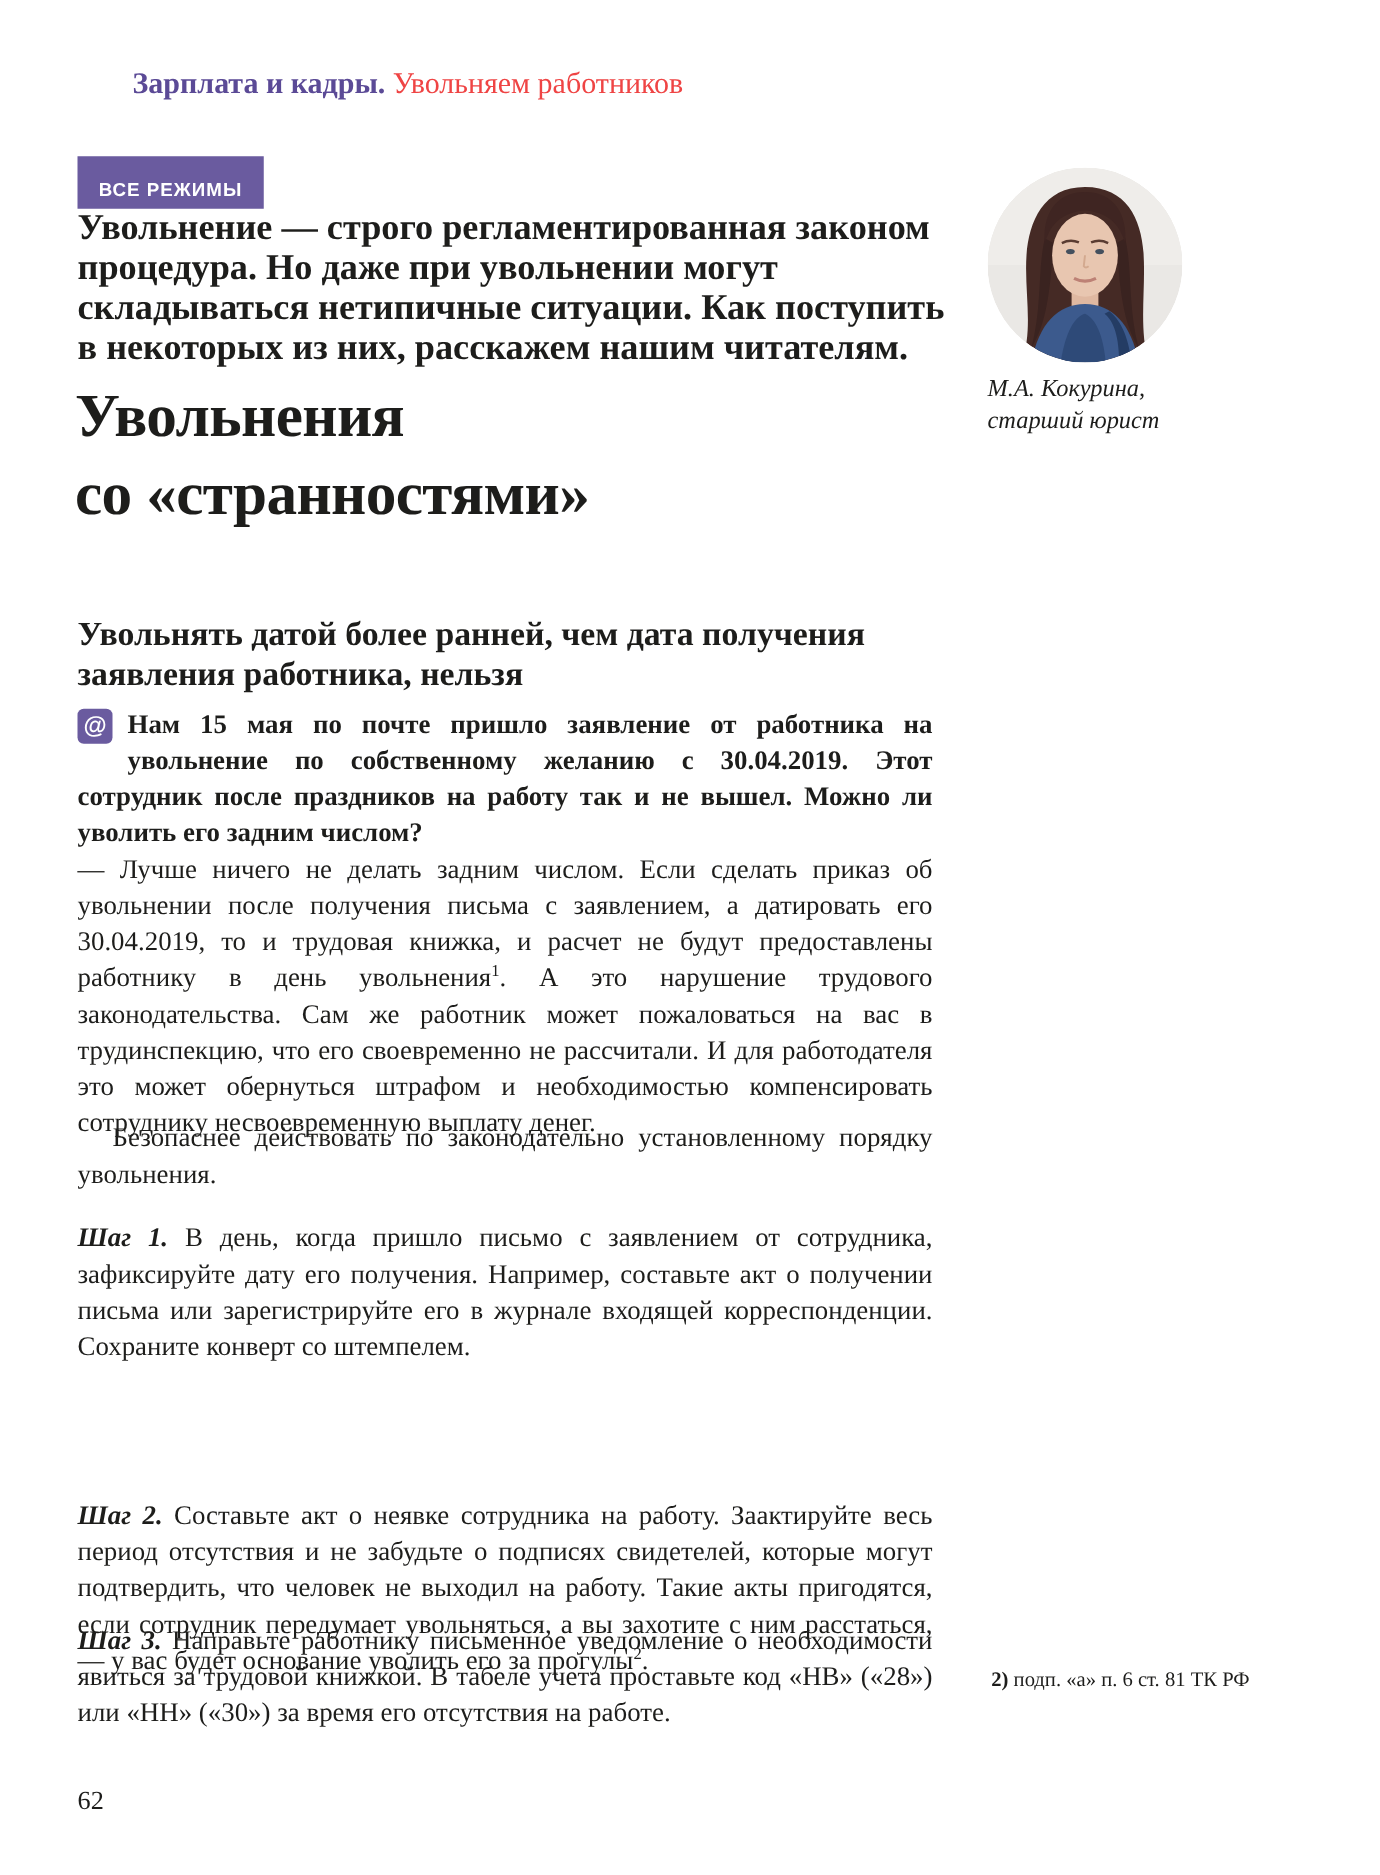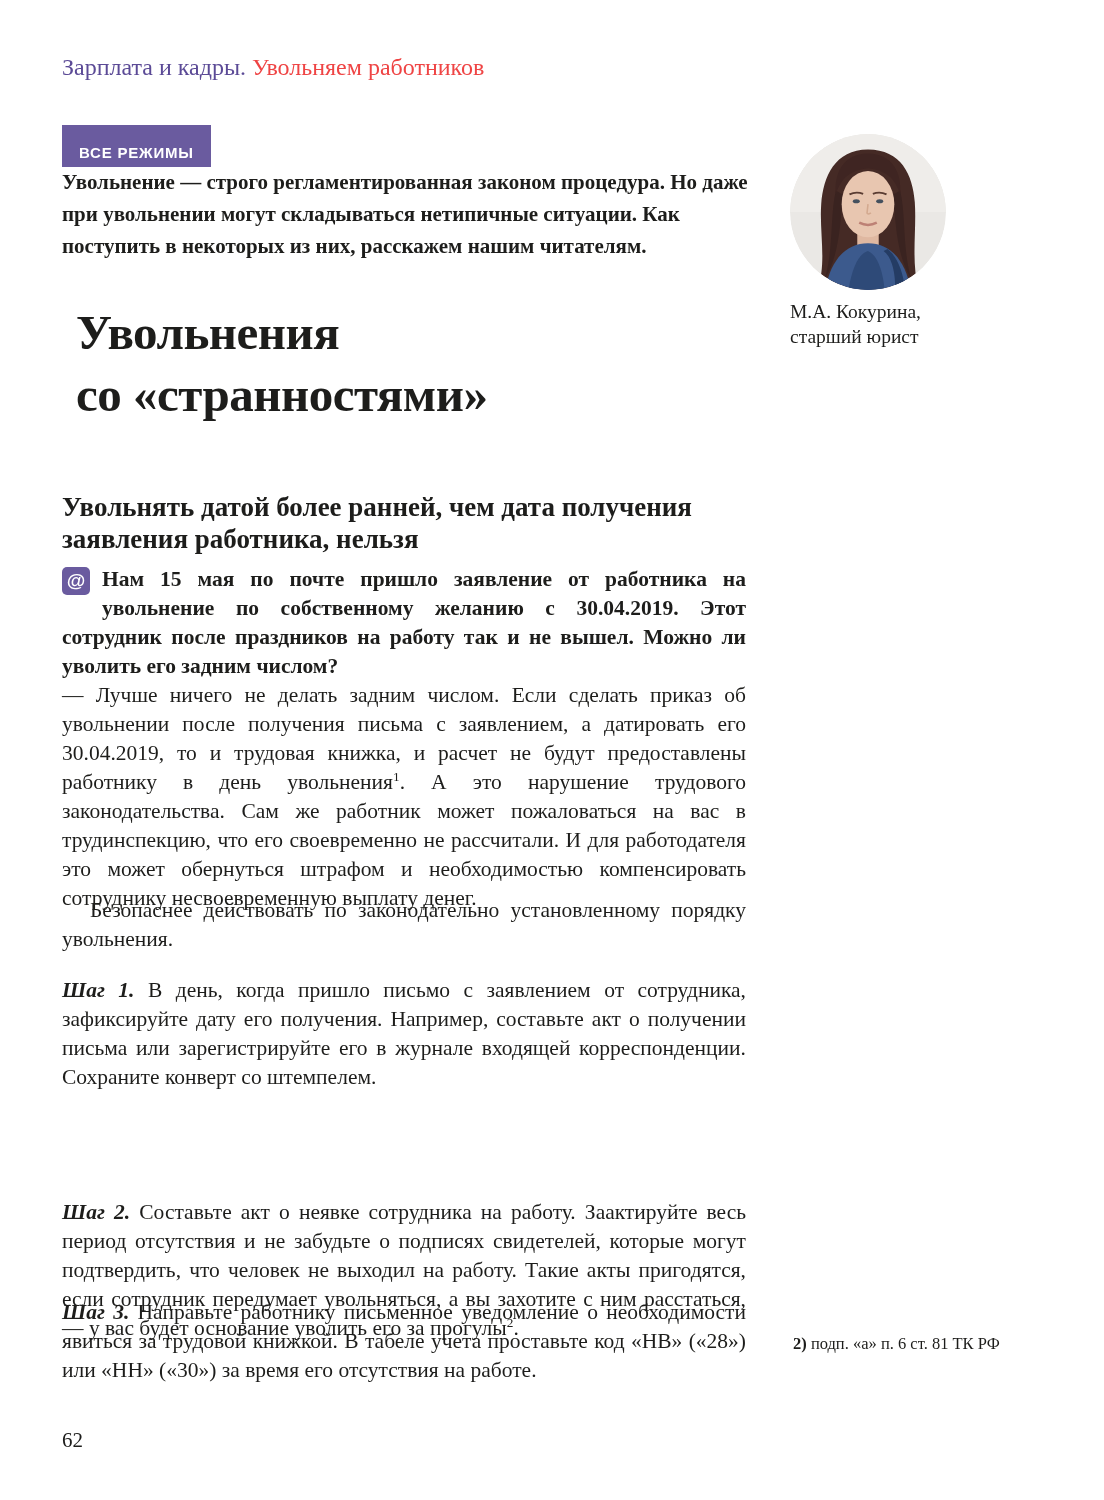--- a/index.html
+++ b/index.html
@@ -19,21 +19,22 @@
 
   
   .breadcrumb {
     left: 62px; top: 52px;
     font-size: 24px;
     line-height: 30px;
     white-space: nowrap;
   }
   .breadcrumb .section {
     color: #5b4a96;
-    font-weight: 400;
+    font-weight: 700;
+    margin-left: 44px;
   }
   .breadcrumb .topic {
     color: #ef4444;
     font-weight: 400;
   }
 
   
   .badge {
     left: 62px; top: 125px;
     background: #6a5b9f;
@@ -43,43 +44,44 @@
     font-size: 15px;
     letter-spacing: 0.8px;
     padding: 19px 17px 6px 17px;
     line-height: 17px;
   }
 
   
   .lede {
     left: 62px; top: 166px;
     width: 700px;
-    font-size: 21px;
+    font-size: 29px;
     line-height: 32px;
     font-weight: 700;
   }
 
   
   .photo {
     left: 790px; top: 134px;
     width: 156px; height: 156px;
     border-radius: 50%;
     overflow: hidden;
   }
   .photo svg { display: block; width: 156px; height: 156px; }
   .caption {
     left: 790px; top: 299px;
     width: 260px;
+    font-style: italic;
     font-size: 19.5px;
     line-height: 25px;
   }
 
   
   .title {
-    left: 76px; top: 302px;
+    left: 60px; top: 302px;
     width: 720px;
     font-size: 49px;
     line-height: 62px;
     font-weight: 700;
     letter-spacing: -0.5px;
   }
 
   
   .subheading {
     left: 62px; top: 491px;

